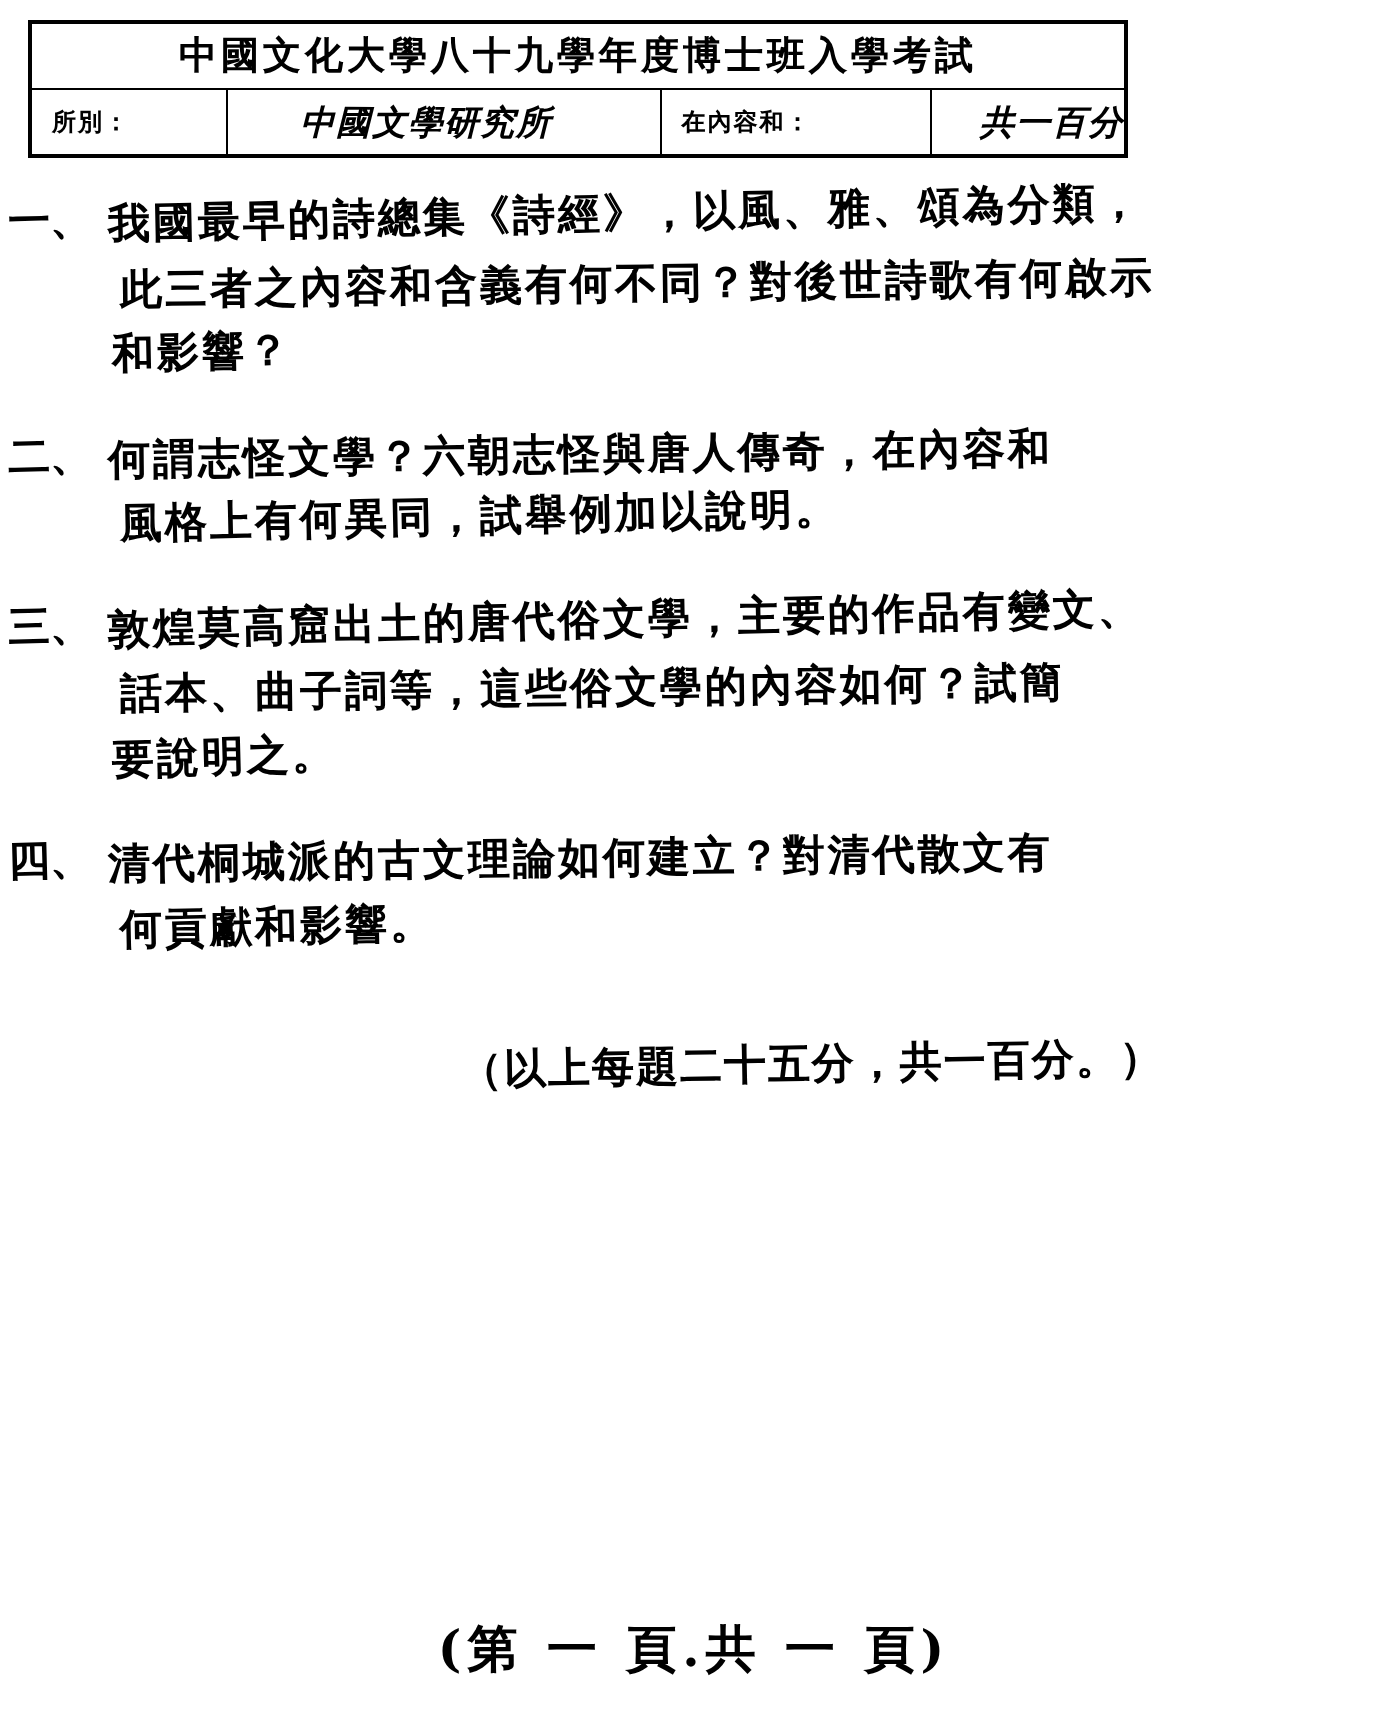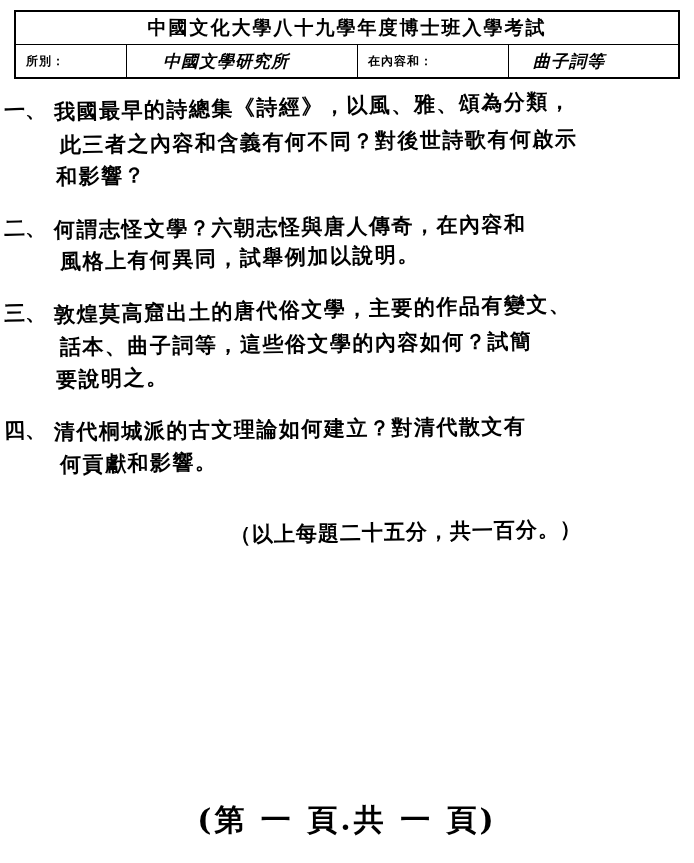--- a/index.html
+++ b/index.html
@@ -21,21 +21,21 @@
     width: 694px;
     height: 863px;
     box-sizing: border-box;
   }
 
   
   .header-table {
     position: absolute;
     left: 14px;
     top: 10px;
-    width: 666px;
+    width: 550px;
     border: 2px solid #000;
     border-collapse: collapse;
   }
   .header-table td {
     border: 1.5px solid #000;
     padding: 0;
     vertical-align: middle;
   }
   .title-row td {
     height: 32px;
@@ -131,21 +131,21 @@
     white-space: nowrap;
   }
 
   .footer {
     position: absolute;
     left: 0;
     bottom: 22px;
     width: 694px;
     text-align: center;
     font-family: "DejaVu Serif", serif;
-    font-size: 30px;
+    font-size: 25px;
     font-weight: bold;
     letter-spacing: 3px;
   }
 </style>
 </head>
 <body>
 
 <div class="page">
 
   <table class="header-table">
@@ -166,21 +166,21 @@
           <span class="field-value">中國文學研究所</span>
         </div>
       </td>
       <td class="col-subject-label">
         <div class="cell-inner">
           <span class="field-label">在內容和：</span>
         </div>
       </td>
       <td>
         <div class="cell-inner">
-          <span class="field-value" style="margin-left:14px;">曲子詞等</span>
+          <span class="field-value" style="margin-left:14px;">共一百分</span>
         </div>
       </td>
     </tr>
   </tbody>
     </table>
 
   <div class="body-area">
 
     <div class="q-block">
       <div class="question">

